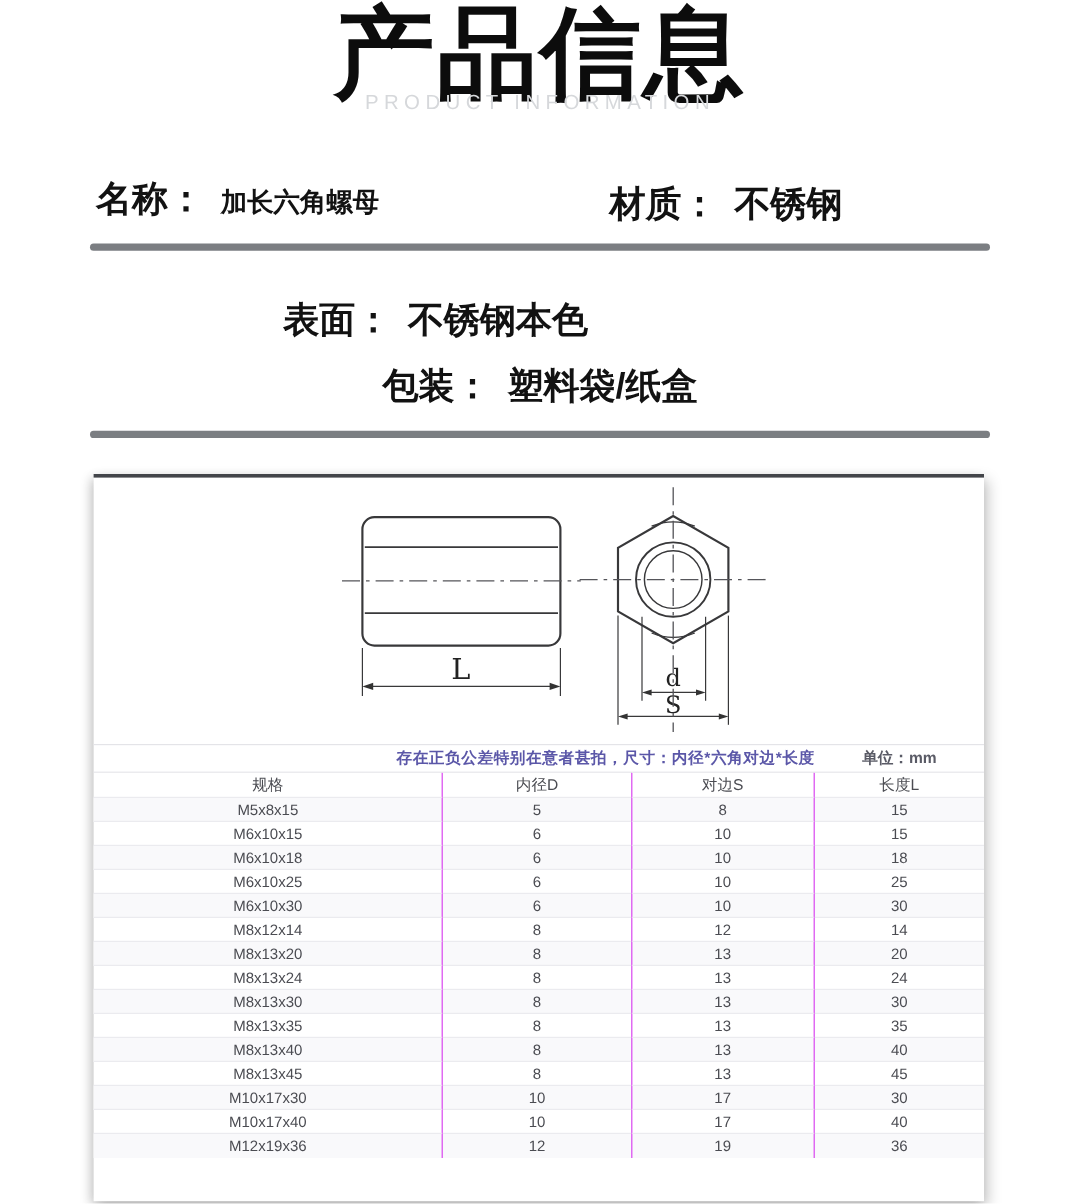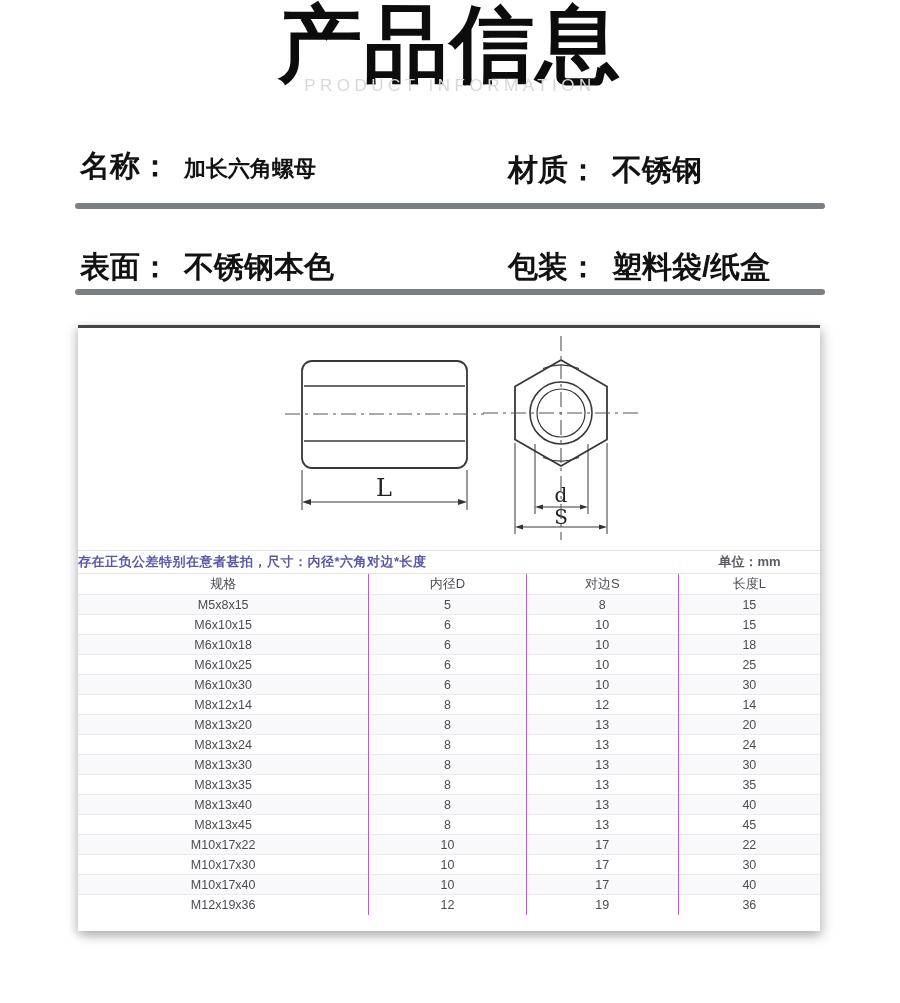--- a/index.html
+++ b/index.html
@@ -6,36 +6,36 @@
   html,body { width:900px; height:1003px; background:#ffffff; overflow:hidden;
     font-family:"Liberation Sans","DejaVu Sans",sans-serif; }
 
   .page-title { text-align:center; font-size:84px; font-weight:700;
     letter-spacing:2px; color:#0c0c0c; line-height:1.05; }
   .page-subtitle { text-align:center; margin-top:-12px; font-size:17px; font-weight:500;
     letter-spacing:4.5px; color:#d6d8db; }
 
   .info { margin:30px 75px 0; }
   .info-row { display:flex; align-items:center; padding:10px 5px 12px; }
-  .info-row.second { padding-top:24px; padding-bottom:1px; }
+  .info-row.second { padding-top:24px; padding-bottom:16px;flex-direction:column; }
   .pair-left { display:flex; align-items:baseline; width:428px; }
   .pair-right { display:flex; align-items:baseline; }
   .info-label { font-size:30px; font-weight:600; color:#121212; white-space:nowrap; }
   .info-value { margin-left:14px; font-size:30px; font-weight:700; color:#121212; white-space:nowrap;margin-top:14px; }
   .info-value.small { font-size:22px; }
   .divider { height:6px; background:#7b7e82; border-radius:3px; }
 
   .spec-card { width:742px; height:606px; margin:30px 0 0 78px; background:#fff;
     border-top:3px solid #43454a;
     box-shadow:-3px 3px 9px rgba(0,0,0,.16), 3px 5px 11px rgba(0,0,0,.22); }
 
   .drawing { display:block; width:742px; height:222px; }
 
   .note-row { display:flex; align-items:center; height:23px; border-top:1px solid #e4e4e8; }
-  .note-text { width:81%; text-align:left; font-size:13px; font-weight:600;
+  .note-text { width:81%; text-align:right; font-size:13px; font-weight:600;
     color:#5b57a8; letter-spacing:.5px; white-space:nowrap; }
   .unit-text { width:19%; text-align:center; font-size:13px; font-weight:700; color:#5a5b66; }
 
   table.spec { width:100%; border-collapse:collapse; table-layout:fixed;
     font-size:12.5px; color:#4b4c52; }
   table.spec col.c1{width:39.2%} table.spec col.c2{width:21.2%}
   table.spec col.c3{width:20.5%} table.spec col.c4{width:19.1%}
   table.spec th { height:21px; font-weight:500; font-size:13px; color:#4b4c52;
     border-top:1px solid #e6e6ea; text-align:center;margin-top:41px; }
   table.spec td { height:20px; text-align:center; border-top:1px solid #ebebef; }
@@ -206,26 +206,20 @@
           <td>13</td>
           <td>40</td>
         </tr>
         <tr>
           <td>M8x13x45</td>
           <td>8</td>
           <td>13</td>
           <td>45</td>
         </tr>
         <tr>
-          <td>M10x17x22</td>
-          <td>10</td>
-          <td>17</td>
-          <td>22</td>
-        </tr>
-        <tr>
           <td>M10x17x30</td>
           <td>10</td>
           <td>17</td>
           <td>30</td>
         </tr>
         <tr>
           <td>M10x17x40</td>
           <td>10</td>
           <td>17</td>
           <td>40</td>

